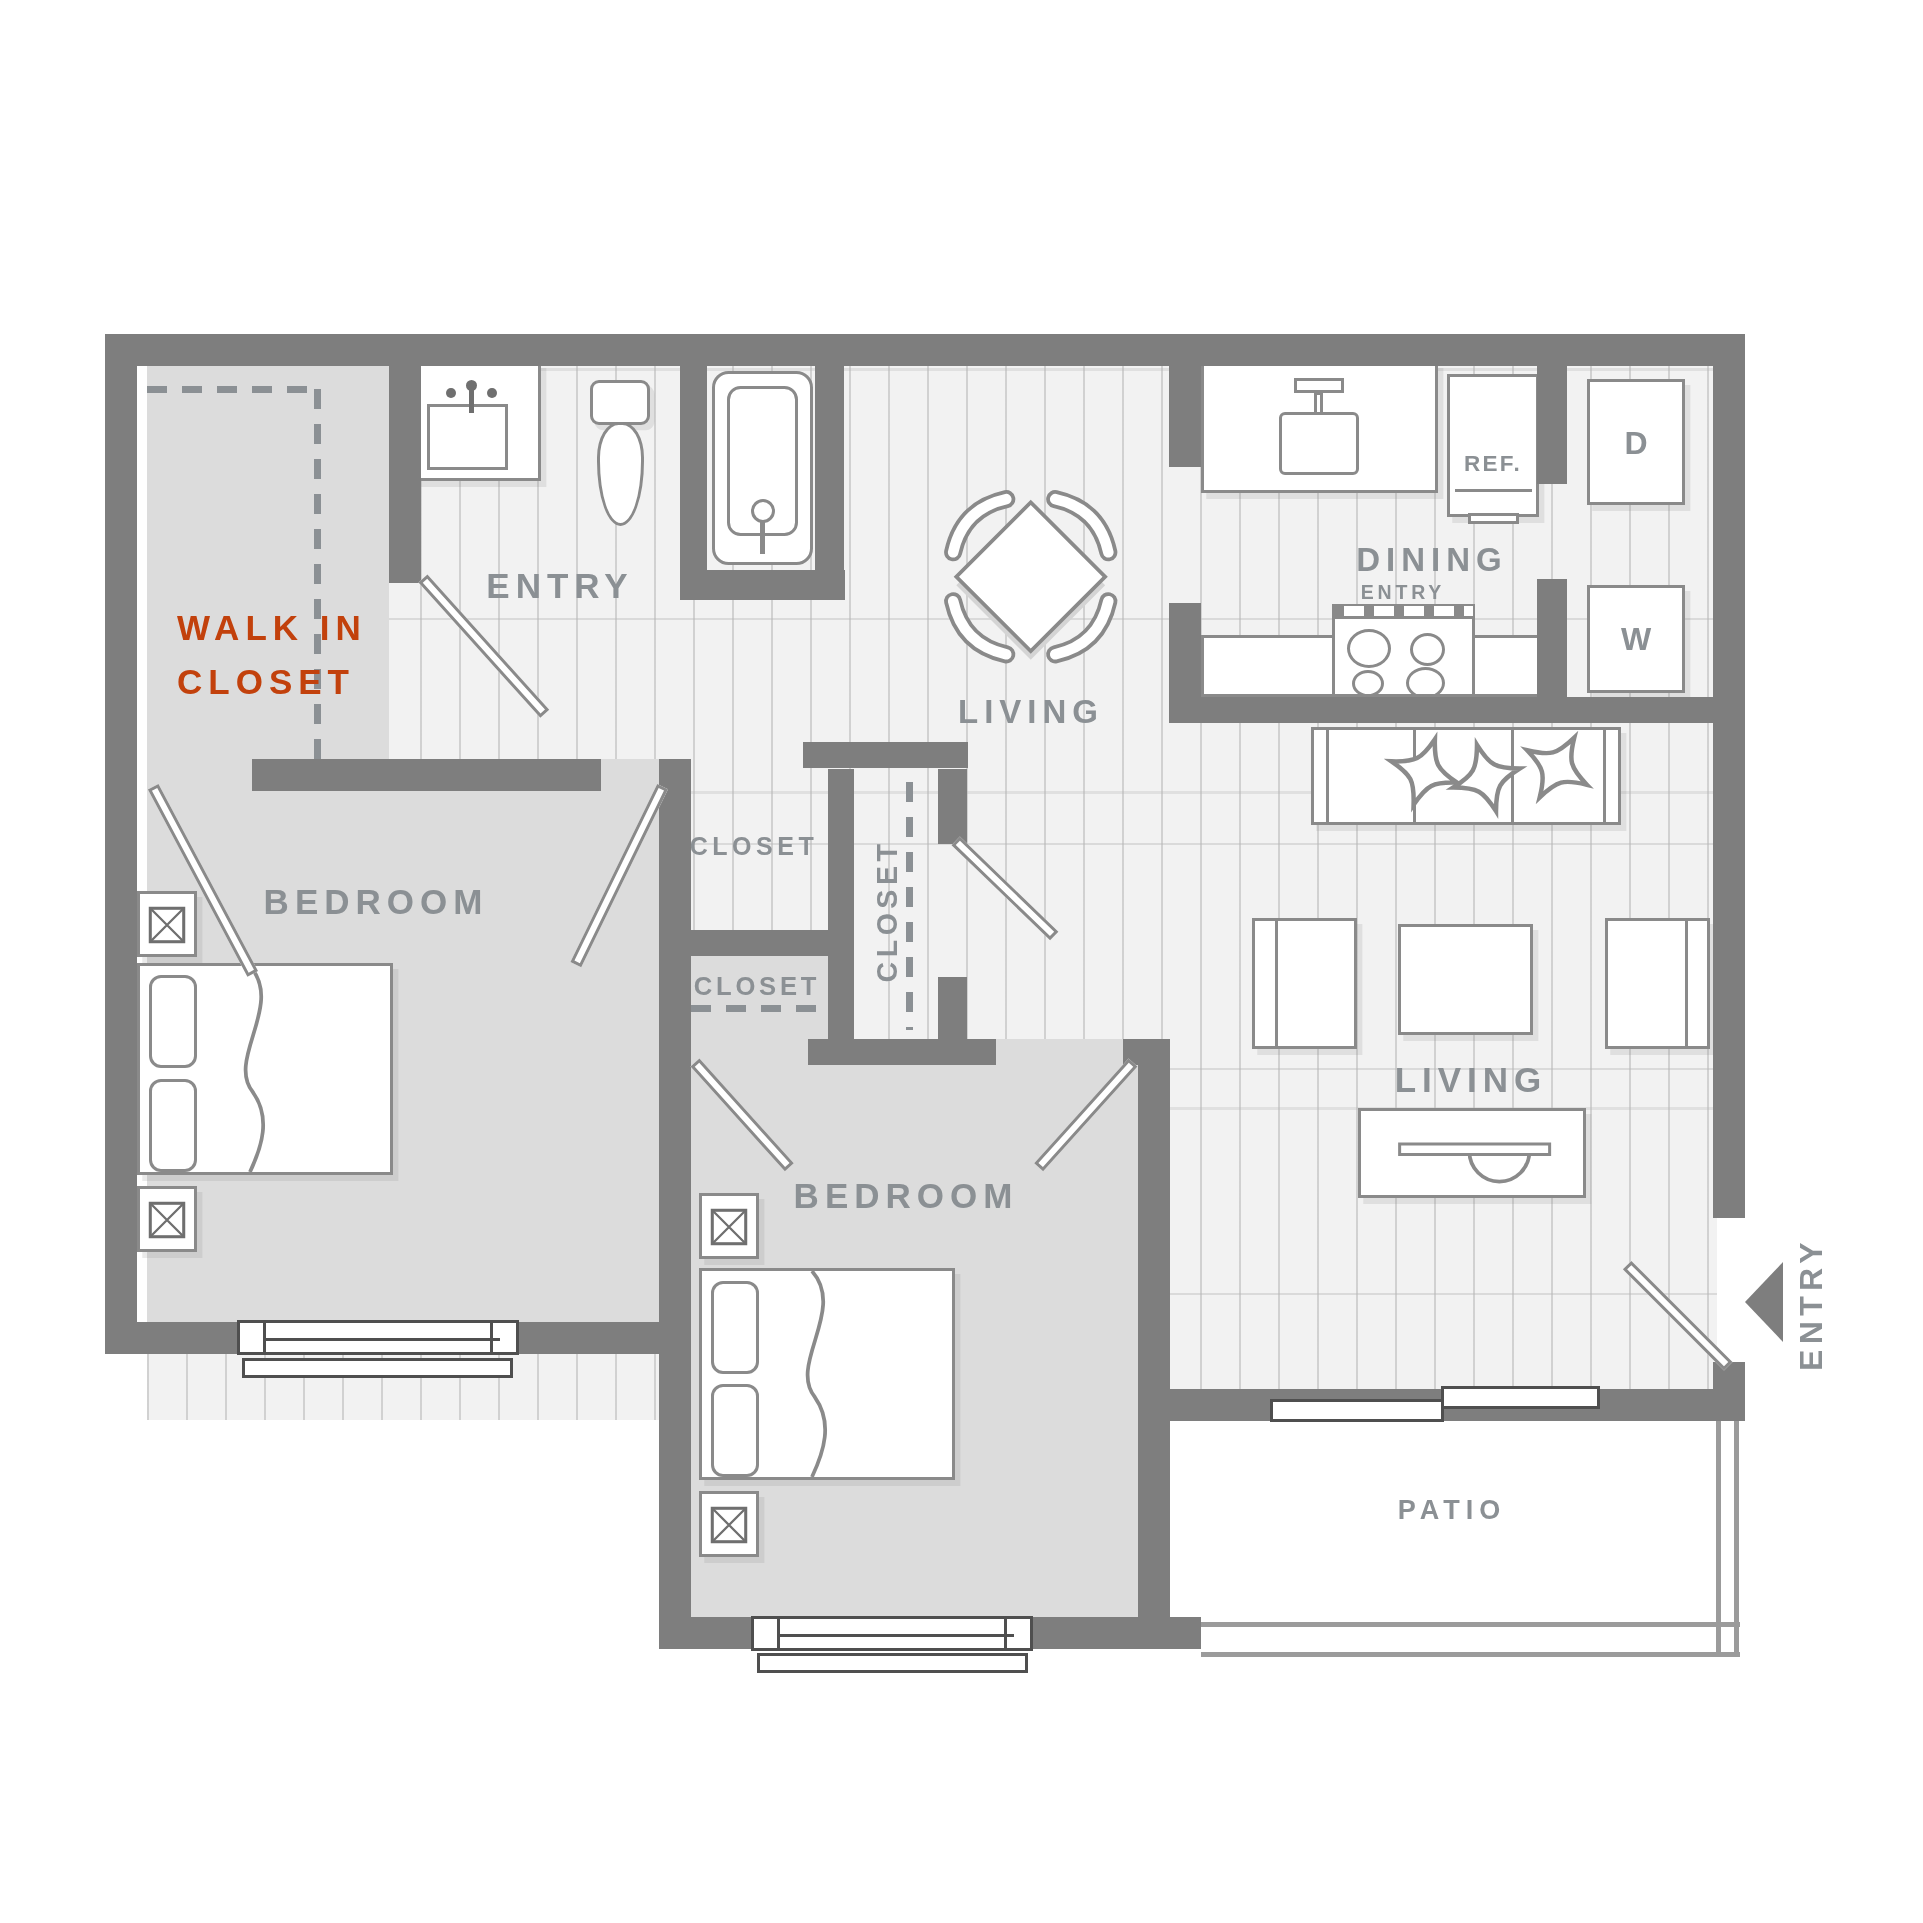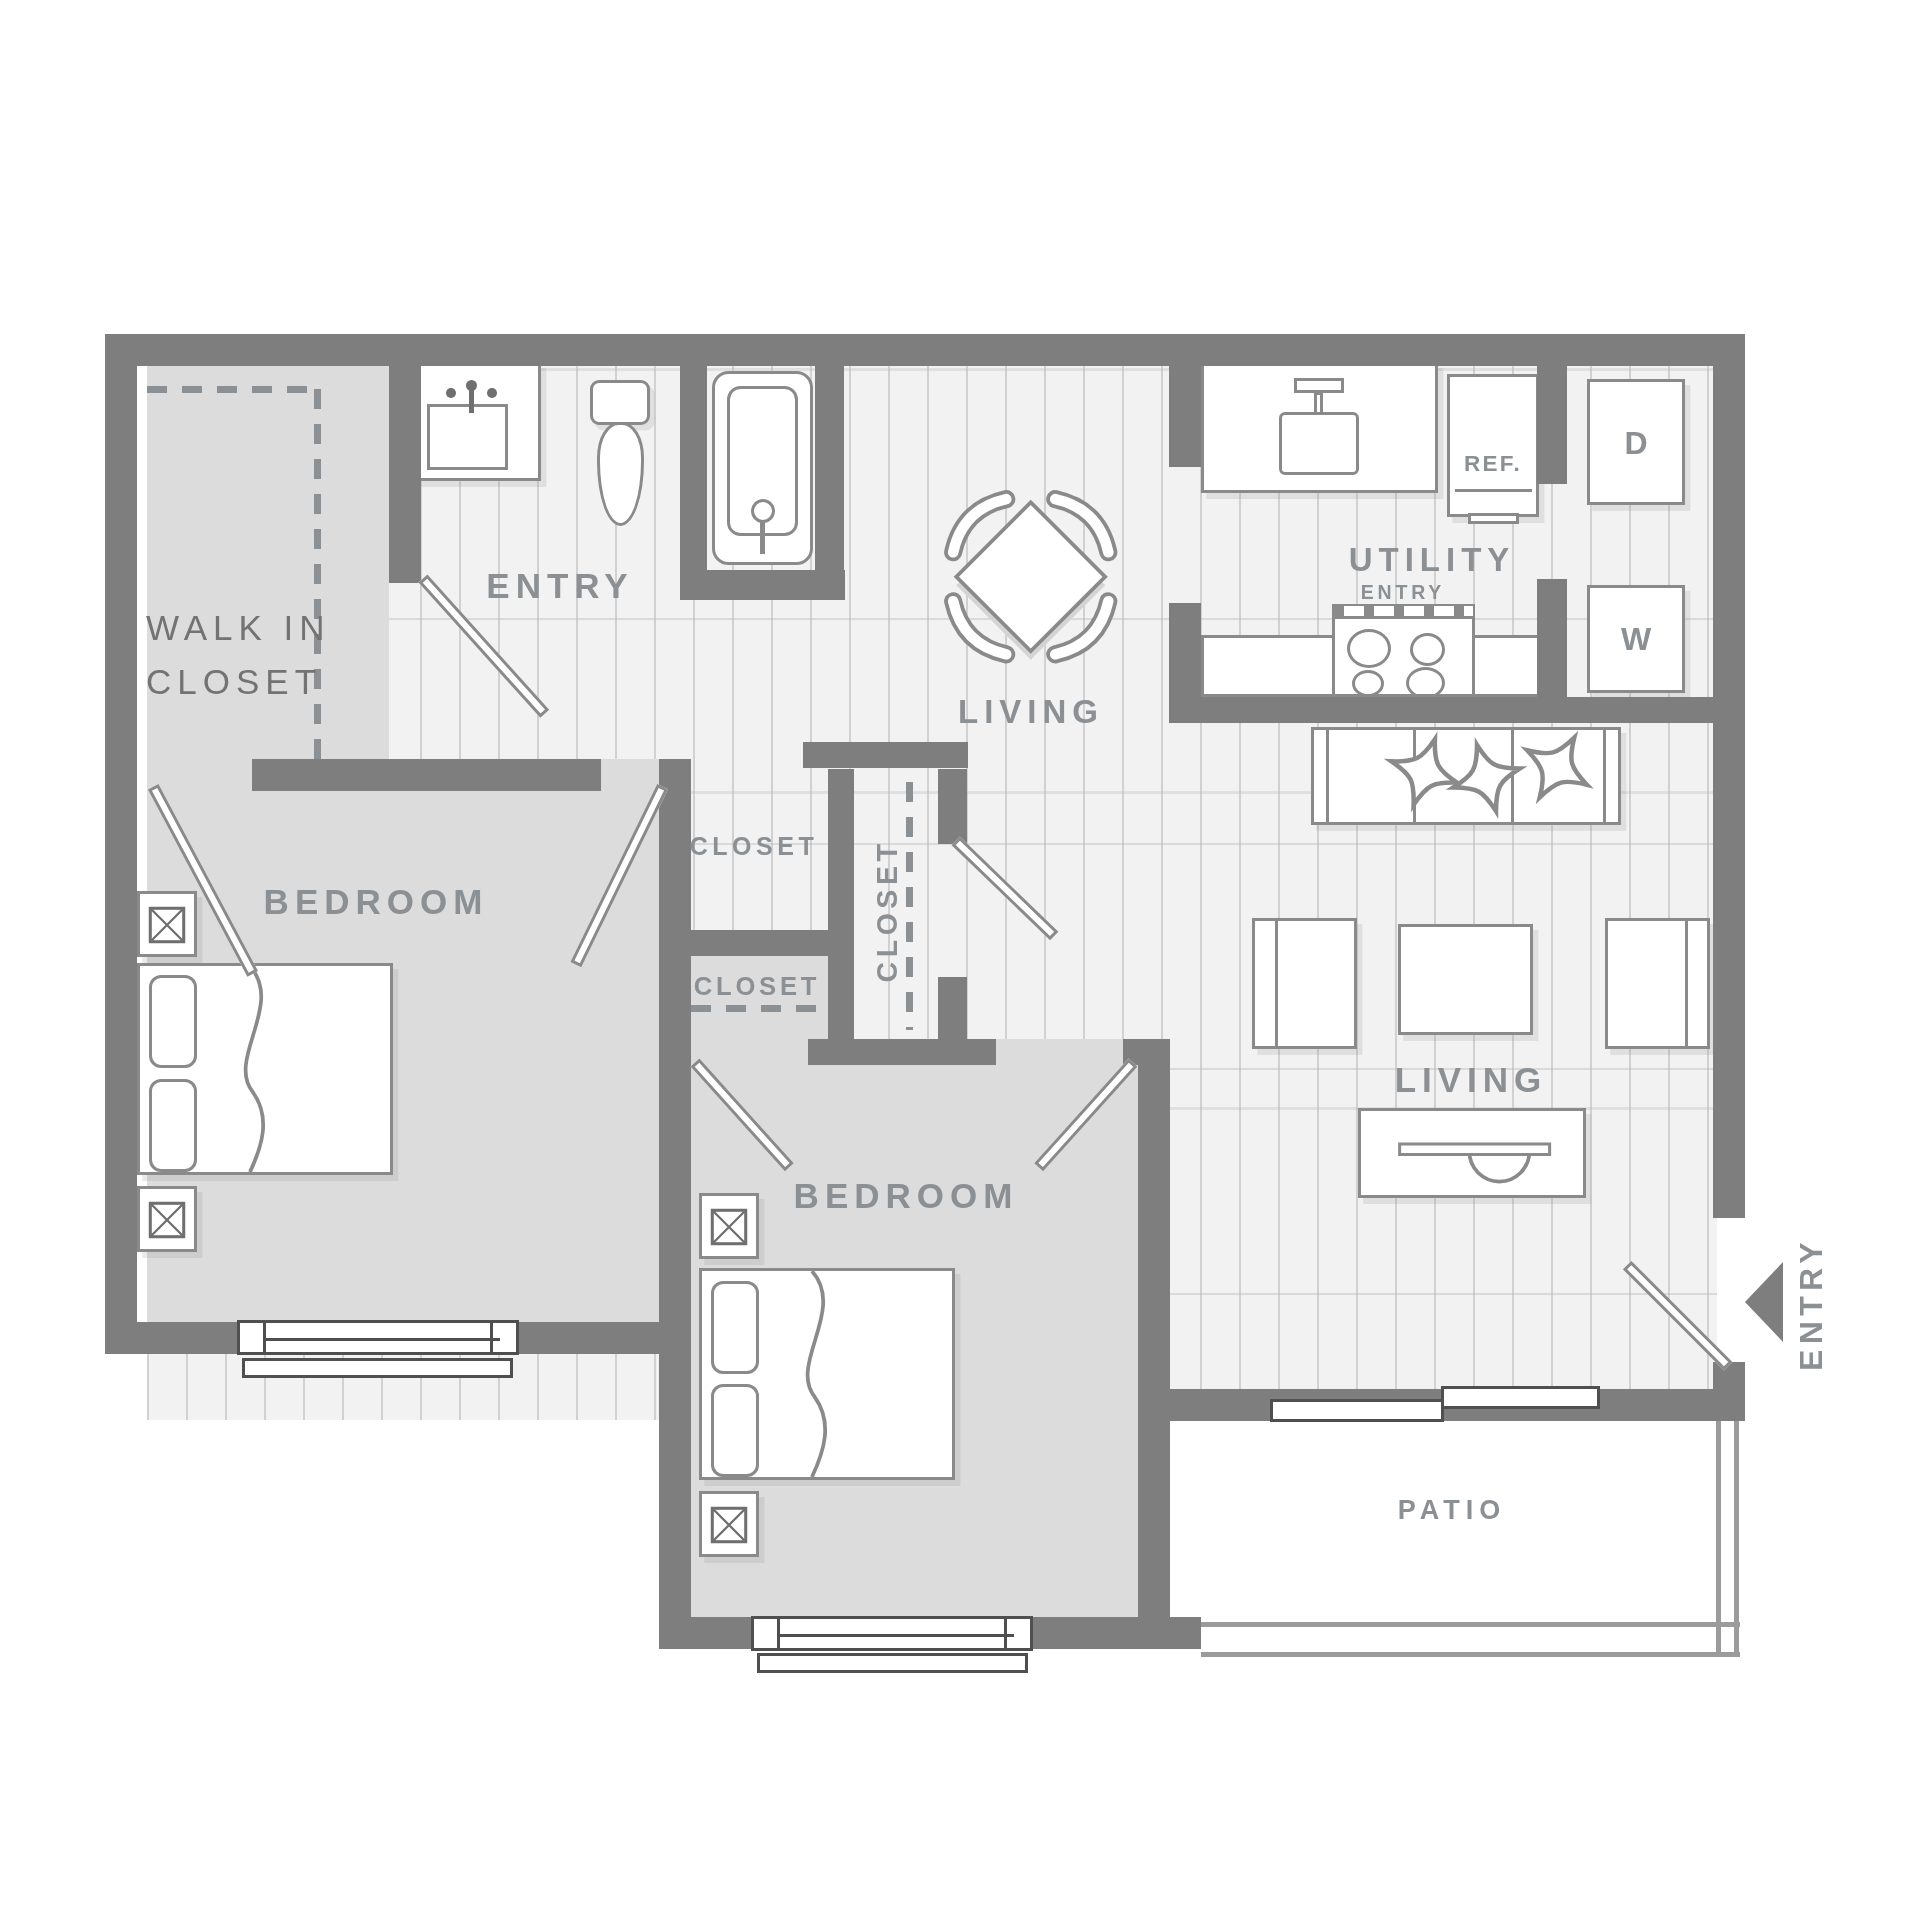--- a/index.html
+++ b/index.html
@@ -15,21 +15,21 @@
     background-position:0 0, 19.5px 30px, 0 113px;}
   .carpet{position:absolute;background:#dcdcdc;}
   .whitefloor{position:absolute;background:#ffffff;}
   .fix{position:absolute;background:#fff;border:3px solid #8a8a8a;box-sizing:border-box;
        box-shadow:5.3px 6px 0 rgba(140,140,140,.18);}
   .fixplain{position:absolute;background:#fff;border:3px solid #8a8a8a;box-sizing:border-box;}
   .leaf{position:absolute;height:12px;background:#fff;border:3px solid #8a8a8a;box-sizing:border-box;
         transform-origin:6px 50%;}
   .lab{position:absolute;color:#8b9094;font-weight:700;letter-spacing:6px;
        transform:translate(-50%,-50%);white-space:nowrap;}
-  .lab2{position:absolute;color:#737373;font-weight:400;letter-spacing:6px;white-space:nowrap;}
+  .lab2{position:absolute;color:#c2410c;font-weight:700;letter-spacing:6px;white-space:nowrap;margin-left:31px;}
   .vtext{writing-mode:vertical-rl;transform:translate(-50%,-50%) rotate(180deg);}
   .dashH{position:absolute;height:6.8px;background:repeating-linear-gradient(90deg,#8b9094 0 20px,transparent 20px 35px);}
   .dashV{position:absolute;width:6.8px;background:repeating-linear-gradient(180deg,#8b9094 0 20px,transparent 20px 35px);}
   .thinline{position:absolute;background:#9b9b9b;}
   .iline{position:absolute;background:#8a8a8a;}
   svg{position:absolute;overflow:visible;}
   .winbase{position:absolute;background:#fff;border:3px solid #4f4f4f;box-sizing:border-box;}
   .slide{position:absolute;background:#fff;border:3px solid #4f4f4f;box-sizing:border-box;}
 </style>
 </head>
@@ -232,21 +232,21 @@
   <div class="leaf" style="left:1718px;top:1356px;width:143px;transform:rotate(-135deg);"></div>
 
   <div class="abs" style="left:1745px;top:1262px;width:0;height:0;border-top:40px solid transparent;border-bottom:40px solid transparent;border-right:38px solid #7e7e7e;"></div>
 
   <div class="lab2" style="left:146px;top:601px;font-size:35px;line-height:1.55;">
     <div>WALK IN</div>
     <div>CLOSET</div>
   </div>
   <div class="lab" style="left:560px;top:586px;font-size:35px;">ENTRY</div>
   <div class="lab" style="left:1031px;top:712px;font-size:33px;">LIVING</div>
-  <div class="lab" style="left:1432px;top:560px;font-size:33px;">UTILITY</div>
+  <div class="lab" style="left:1432px;top:560px;font-size:33px;">DINING</div>
   <div class="lab" style="left:754px;top:846px;font-size:25px;letter-spacing:4.5px;">CLOSET</div>
   <div class="lab vtext" style="left:887px;top:911px;font-size:28.6px;letter-spacing:4.5px;">CLOSET</div>
   <div class="lab" style="left:757px;top:986px;font-size:25.6px;letter-spacing:3.8px;">CLOSET</div>
   <div class="lab" style="left:376px;top:902px;font-size:35px;">BEDROOM</div>
   <div class="lab" style="left:906px;top:1196px;font-size:35px;">BEDROOM</div>
   <div class="lab" style="left:1471px;top:1080px;font-size:35px;">LIVING</div>
   <div class="lab" style="left:1452px;top:1510px;font-size:27px;">PATIO</div>
   <div class="lab vtext" style="left:1811px;top:1304px;font-size:32px;letter-spacing:5.3px;">ENTRY</div>
 
 </div>

